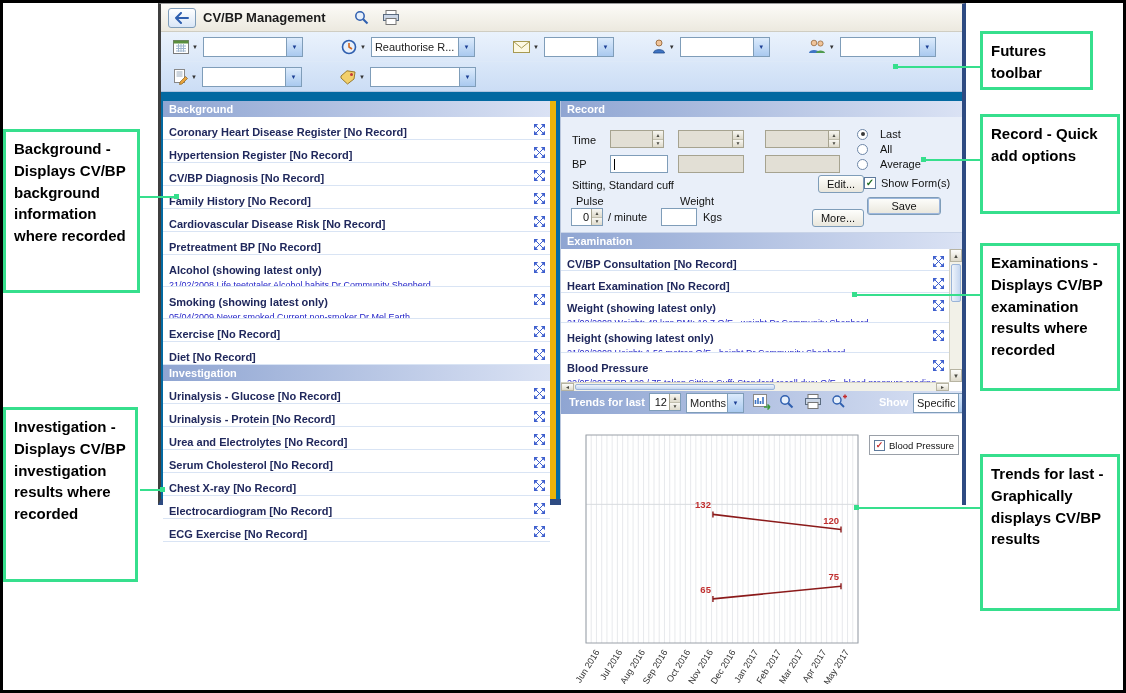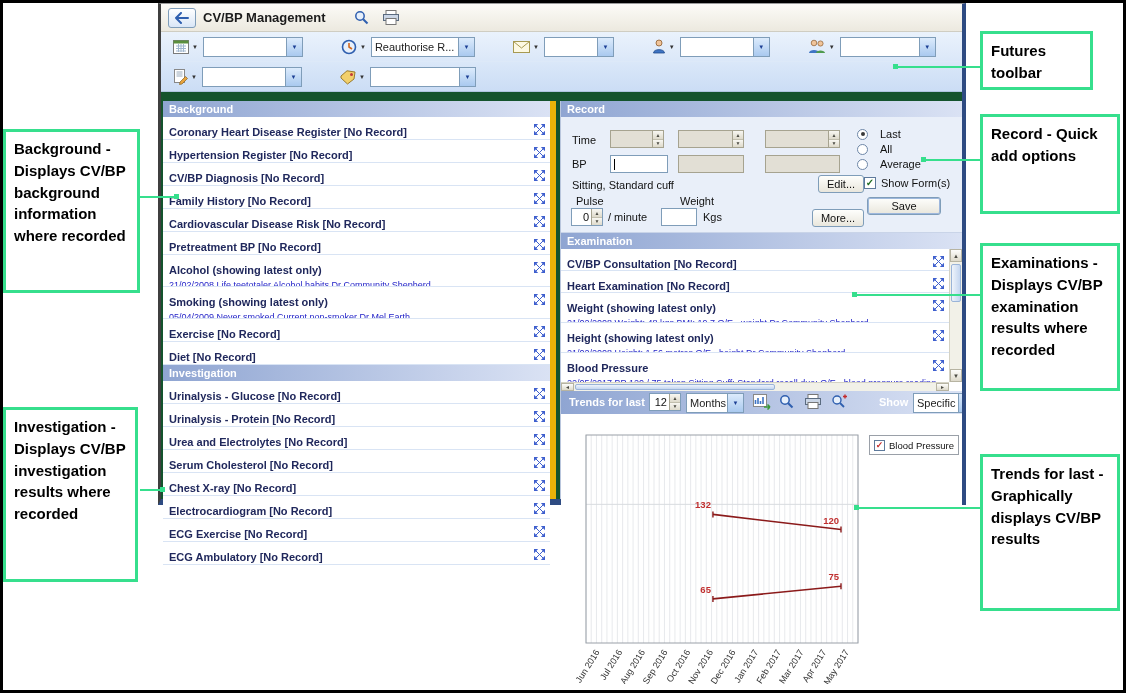--- a/index.html
+++ b/index.html
@@ -1,21 +1,21 @@
 <!DOCTYPE html>
 <html><head>
 <meta charset="utf-8">
 <style>
 *{margin:0;padding:0;box-sizing:border-box}
 html,body{width:1126px;height:693px}
 body{position:relative;background:#fff;font-family:"Liberation Sans",sans-serif;overflow:hidden}
 .frame{position:absolute;inset:0;border:3px solid #000;pointer-events:none;z-index:60}
 
 
-.app{position:absolute;left:158px;top:3px;width:808px;height:502px;background:#14532d;
+.app{position:absolute;left:158px;top:3px;width:808px;height:502px;background:#0369a1;
   border-left:3px solid #3f3f3f;border-top:1px solid #9a9a9a;
   border-right:4px solid #2e4b82;border-bottom:6px solid #2e4b82}
 .titlebar{position:absolute;left:0;top:0;right:0;height:28px;background:linear-gradient(#FCFBF7,#ECE9DF);
   border-bottom:1px solid #cfcdc2;display:flex;align-items:center;gap:7px;padding:0 7px}
 .back-btn{width:28px;height:20px;border:1px solid #7F9DB9;border-radius:3px;cursor:pointer;
   background:linear-gradient(#ffffff,#D9E6F7);display:flex;align-items:center;justify-content:center}
 .app-title{font-size:13px;font-weight:bold;color:#1b1b1b;margin-right:18px}
 .tbar-icon{display:flex;align-items:center;margin:0 3px;cursor:pointer}
 
 .toolbar{position:absolute;left:0;top:28px;right:0;height:60px;
@@ -473,35 +473,20 @@
           <path d="M1 12V7.8L5.2 12Z"></path>
                 <path d="M12 12V7.8L7.8 12Z"></path>
         </g>
         <path d="M3 3l7 7M10 3l-7 7" stroke="#3E5FCE" stroke-width="1"></path>
       </svg>
     </span>
     
   </div>
         <div class="list-row">
     <span class="row-label">ECG Exercise [No Record]</span>
-    <span class="expand-icon">
-      <svg width="13" height="13" viewBox="0 0 13 13">
-        <g fill="#3E5FCE">
-          <path d="M1 1h4.2L1 5.2Z"></path>
-                <path d="M12 1H7.8L12 5.2Z"></path>
-          <path d="M1 12V7.8L5.2 12Z"></path>
-                <path d="M12 12V7.8L7.8 12Z"></path>
-        </g>
-        <path d="M3 3l7 7M10 3l-7 7" stroke="#3E5FCE" stroke-width="1"></path>
-      </svg>
-    </span>
-    
-  </div>
-        <div class="list-row">
-    <span class="row-label">ECG Ambulatory [No Record]</span>
     <span class="expand-icon">
       <svg width="13" height="13" viewBox="0 0 13 13">
         <g fill="#3E5FCE">
           <path d="M1 1h4.2L1 5.2Z"></path>
                 <path d="M12 1H7.8L12 5.2Z"></path>
           <path d="M1 12V7.8L5.2 12Z"></path>
                 <path d="M12 12V7.8L7.8 12Z"></path>
         </g>
         <path d="M3 3l7 7M10 3l-7 7" stroke="#3E5FCE" stroke-width="1"></path>
       </svg>

